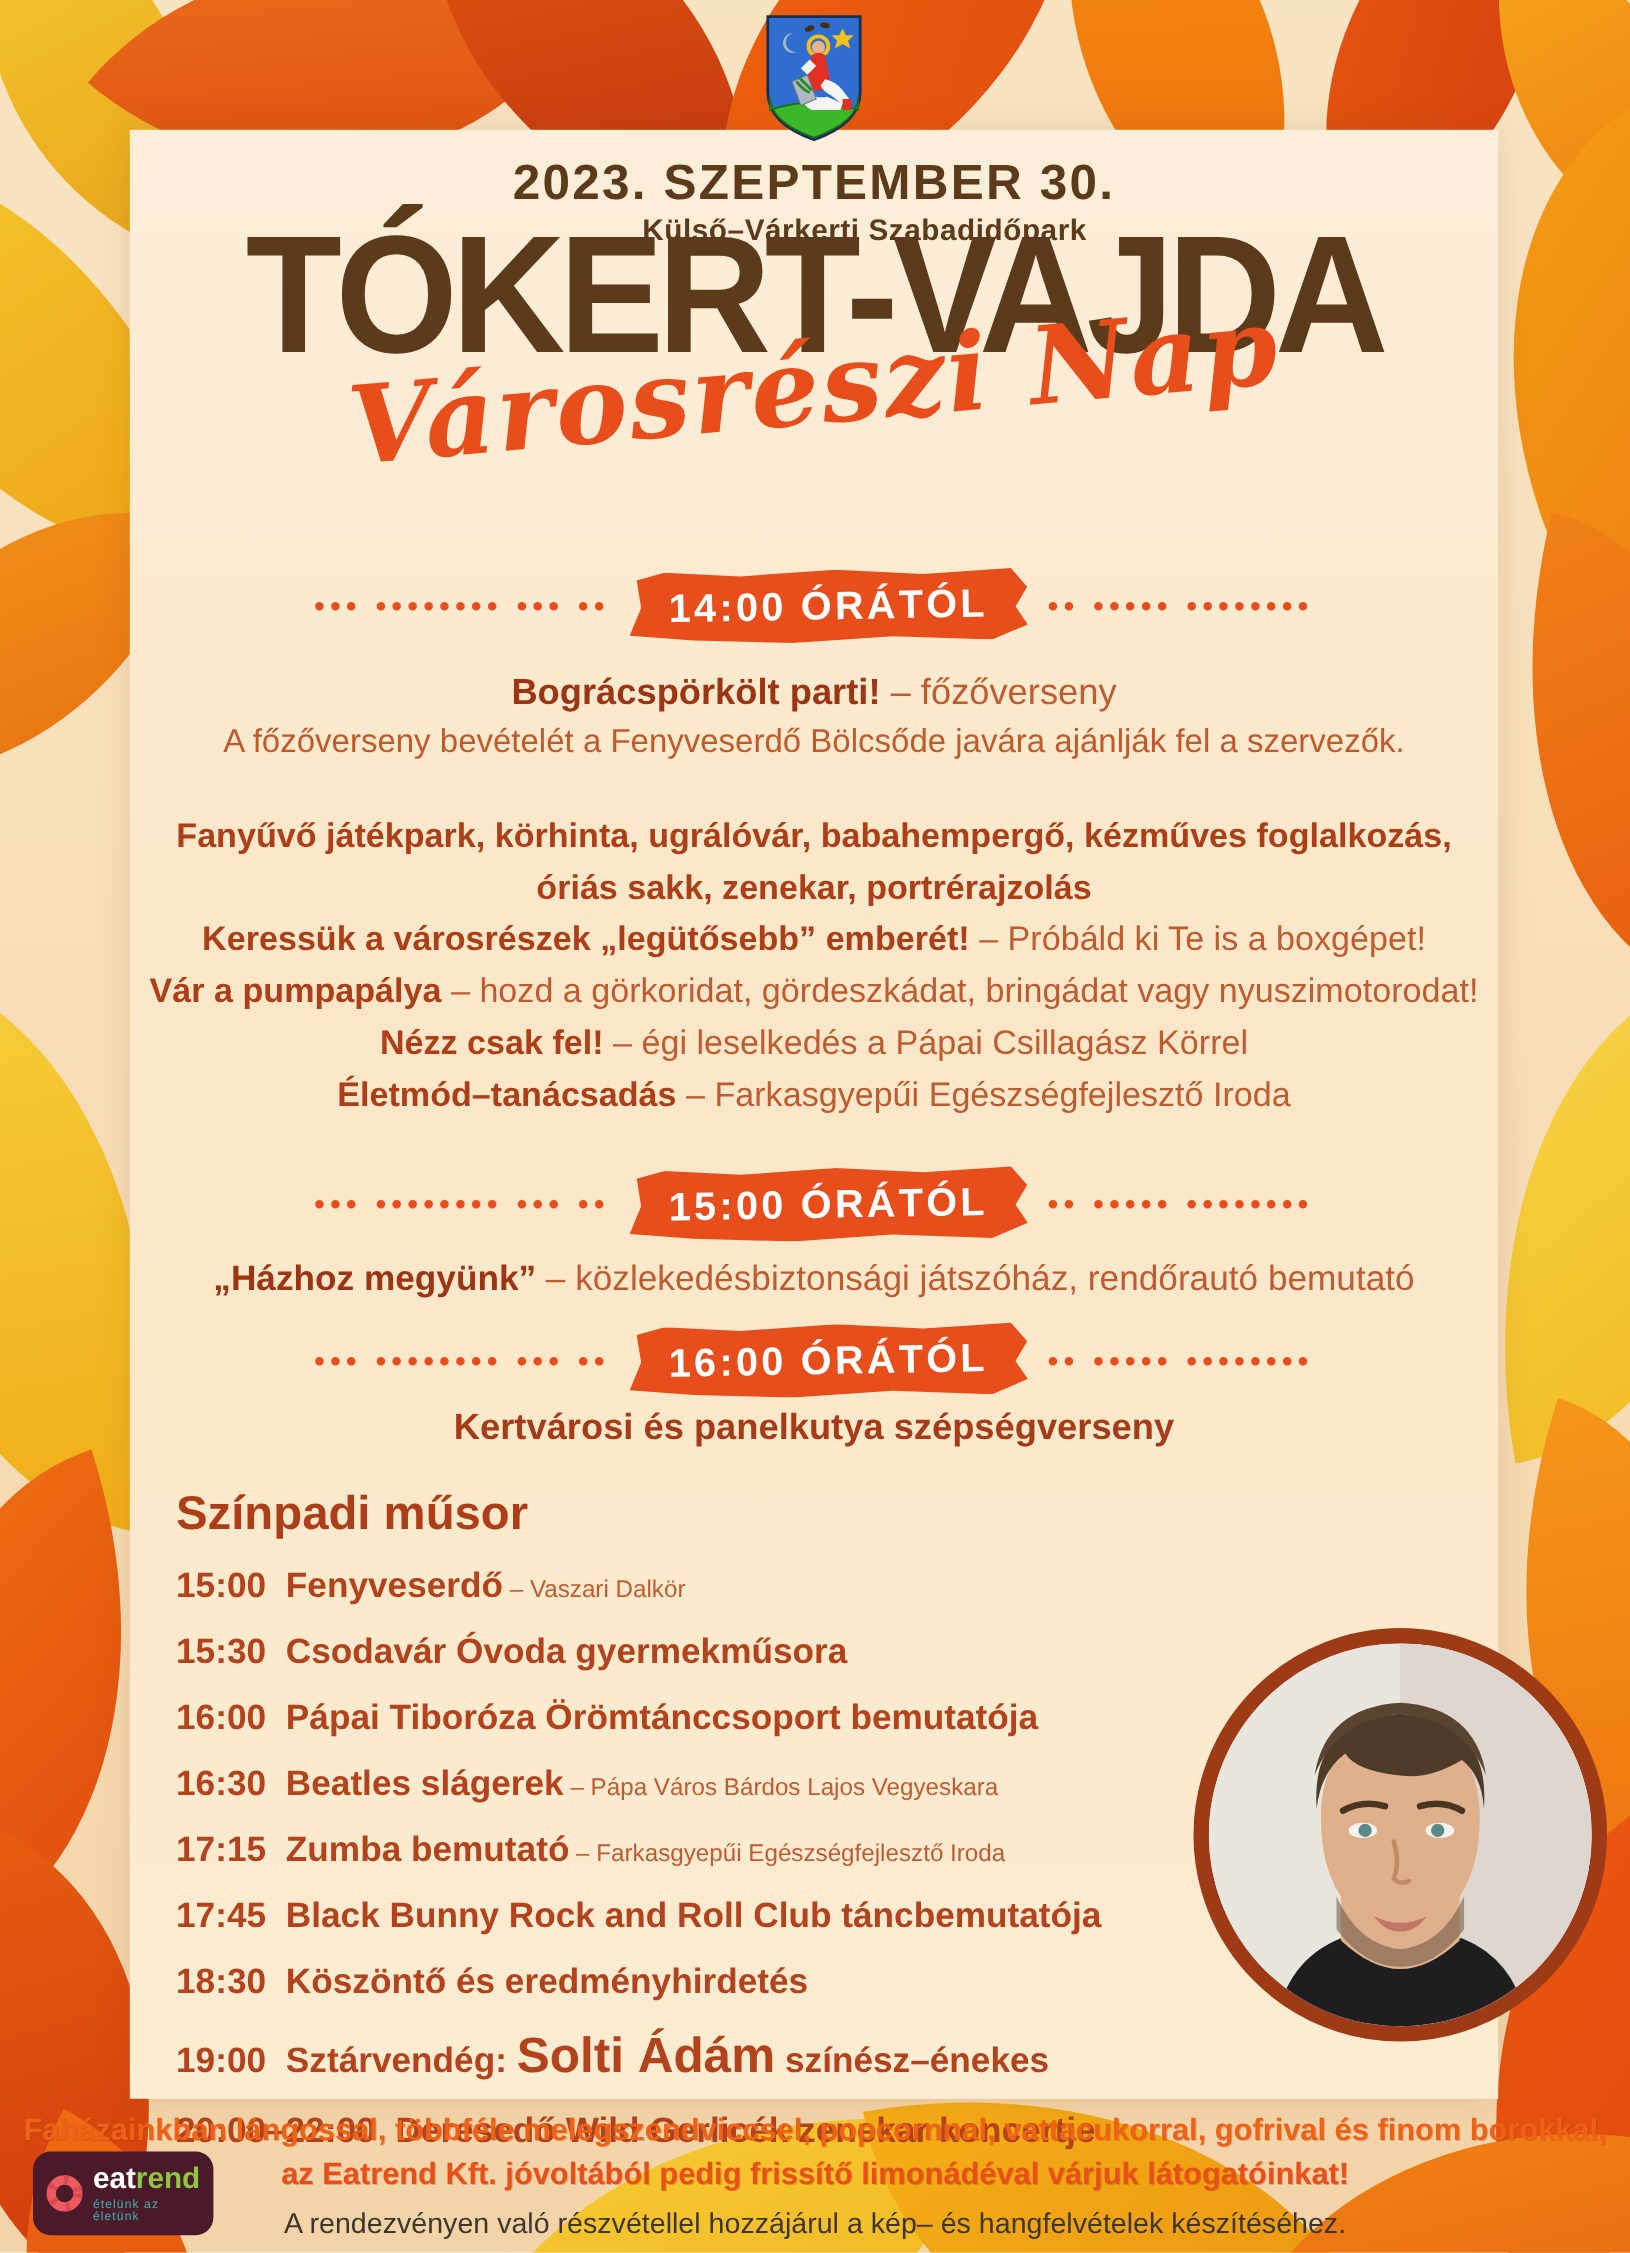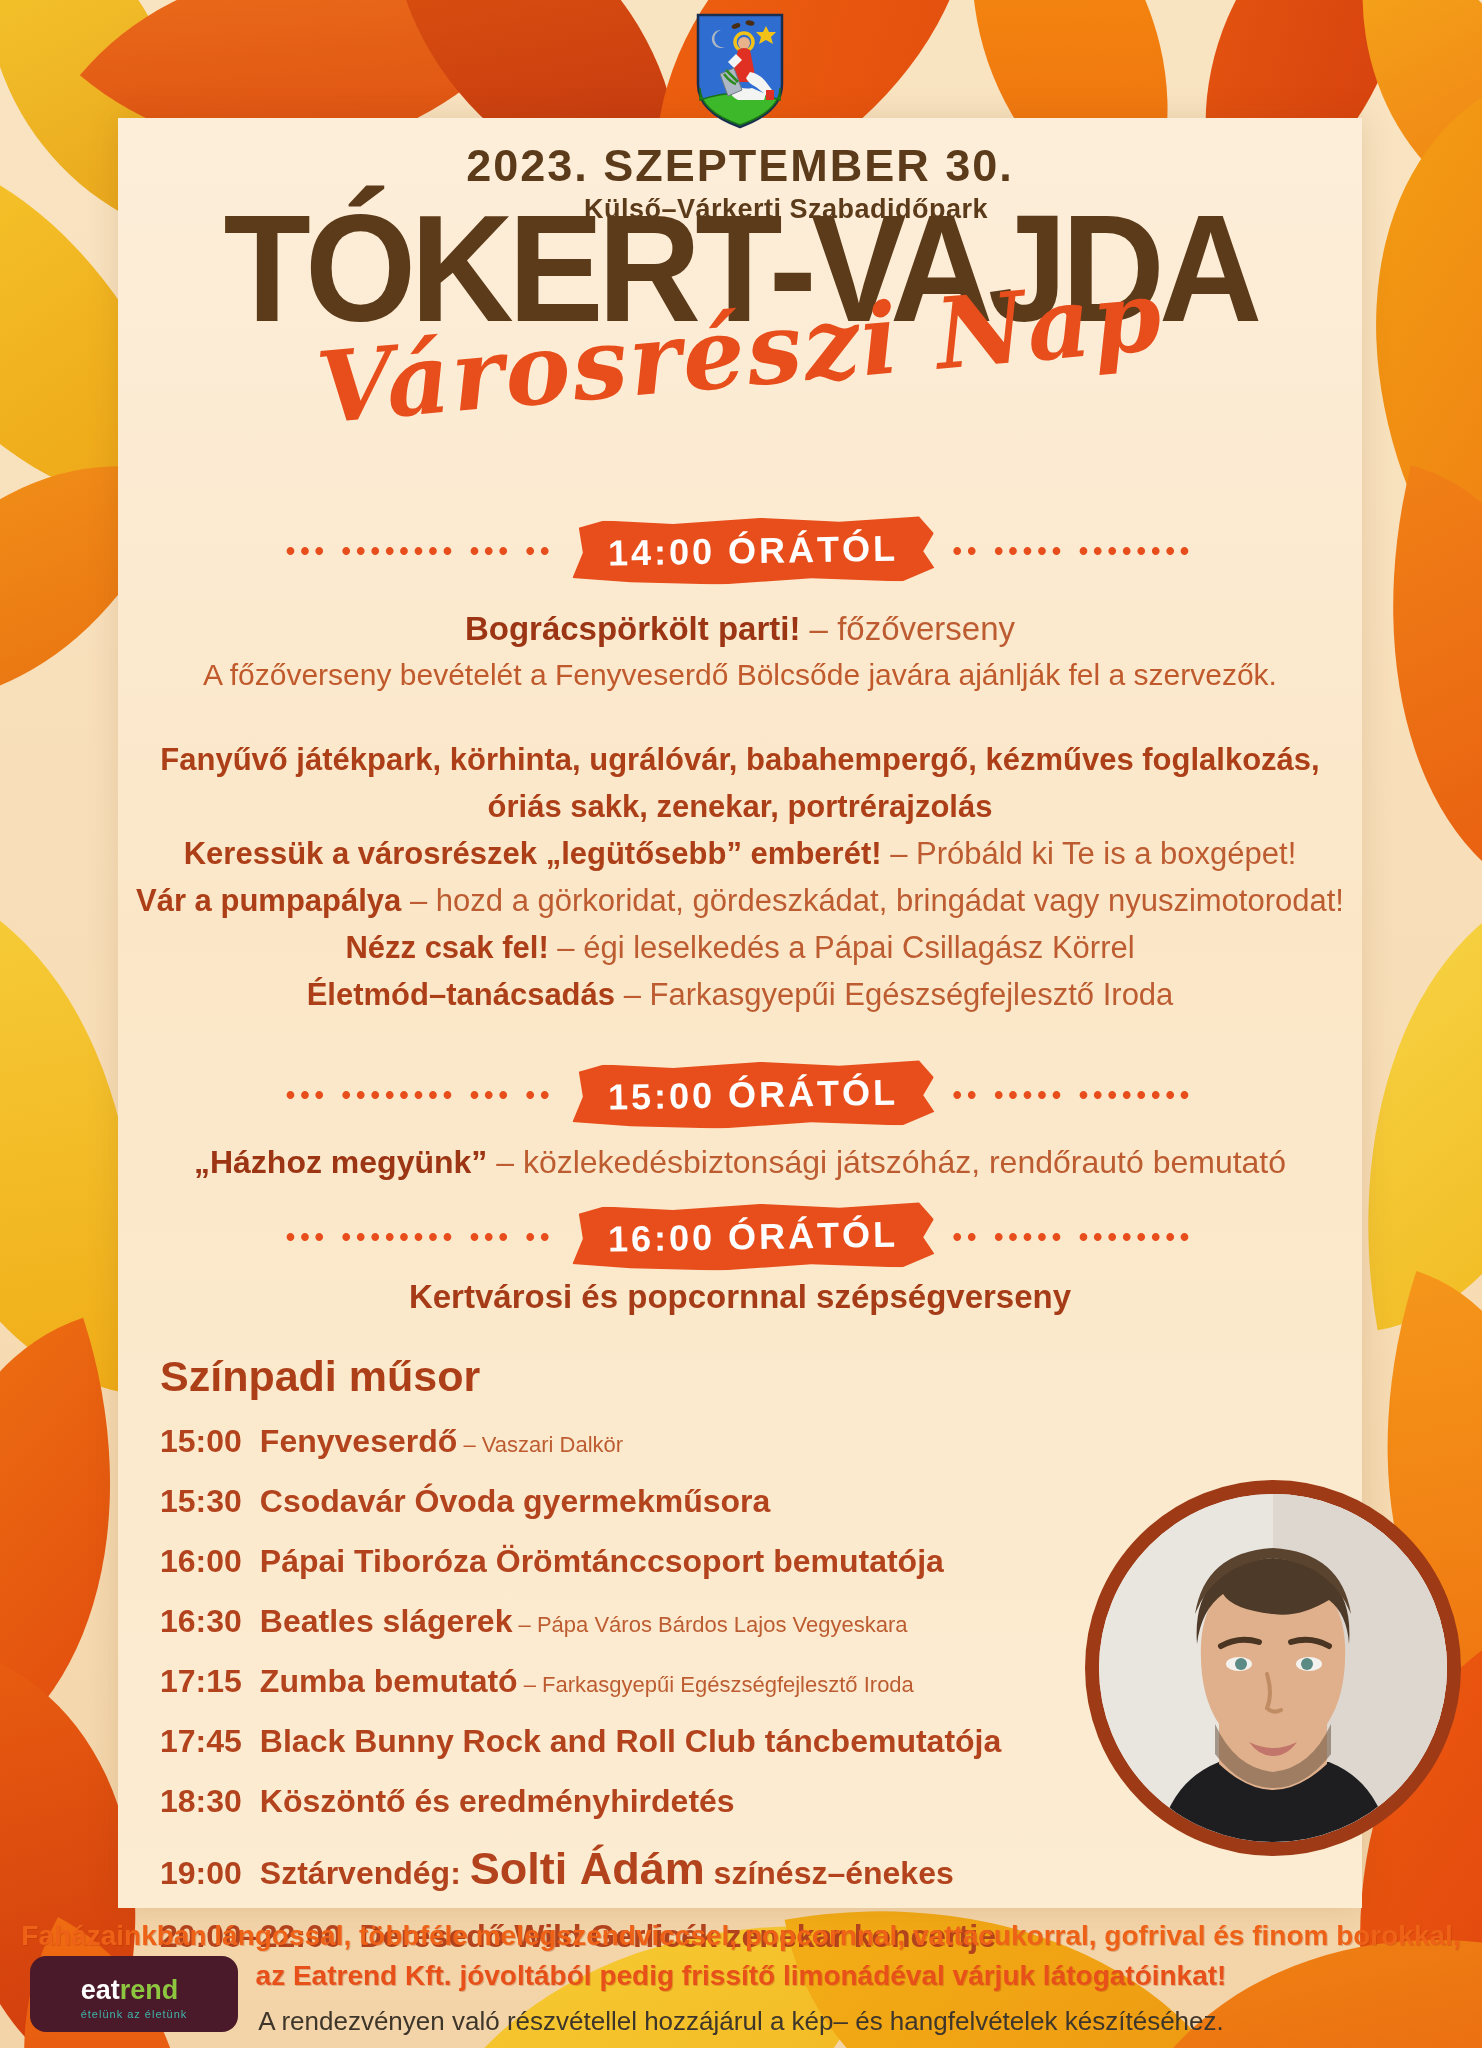--- a/index.html
+++ b/index.html
@@ -63,23 +63,23 @@
   }
   .photo svg{display:block;}
 
   .f1{top:1920px;font-size:28px;font-weight:bold;color:#ee6218;z-index:6;
       text-shadow:1px 1px 0 rgba(160,45,0,0.25);}
   .f2{top:1960px;font-size:28px;font-weight:bold;color:#e8501a;z-index:6;
       text-shadow:1px 1px 0 rgba(160,45,0,0.25);}
   .note{top:2006px;font-size:26px;color:#3e362a;z-index:6;}
 
   .eatrend{
-    position:absolute;left:30px;top:1956px;width:208px;height:76px;z-index:7;
+    position:absolute;left:30px;top:1956px;width:164px;height:76px;z-index:7;
     background:#4a1a2b;border-radius:16px;display:flex;align-items:center;
-    padding:12px 12px;box-sizing:border-box;gap:9px;flex-direction:column;
+    padding:0 12px;box-sizing:border-box;gap:9px;
   }
   .eatrend .words{line-height:1;}
   .eatrend .w1{color:#ffffff;font-weight:bold;font-size:27px;}
   .eatrend .w2{color:#8dc63f;font-weight:bold;font-size:27px;}
   .eatrend .slogan{color:#3fb5aa;font-size:11px;letter-spacing:1px;margin-top:5px;}
 </style>
 </head>
 <body>
 
 <div id="poster">
@@ -142,21 +142,21 @@
     </div>
     <div class="center line15">
       <b>„Házhoz megyünk”</b><span> – közlekedésbiztonsági játszóház, rendőrautó bemutató</span>
     </div>
 
     <div class="banner-row" style="top:1086px;">
       <span class="dots">••• •••••••• ••• ••</span>
       <span class="banner">16:00 ÓRÁTÓL</span>
       <span class="dots">•• ••••• ••••••••</span>
     </div>
-    <div class="center line16">Kertvárosi és popcornnal szépségverseny</div>
+    <div class="center line16">Kertvárosi és panelkutya szépségverseny</div>
 
     <div class="stage">
       <div class="stage-heading">Színpadi műsor</div>
       <div class="stage-row"><span class="time">15:00</span><span>Fenyveserdő</span><span class="rest"> – Vaszari Dalkör</span></div>
       <div class="stage-row"><span class="time">15:30</span><span>Csodavár Óvoda gyermekműsora</span><span class="rest"></span></div>
       <div class="stage-row"><span class="time">16:00</span><span>Pápai Tiboróza Örömtánccsoport bemutatója</span><span class="rest"></span></div>
       <div class="stage-row"><span class="time">16:30</span><span>Beatles slágerek</span><span class="rest"> – Pápa Város Bárdos Lajos Vegyeskara</span></div>
       <div class="stage-row"><span class="time">17:15</span><span>Zumba bemutató</span><span class="rest"> – Farkasgyepűi Egészségfejlesztő Iroda</span></div>
       <div class="stage-row"><span class="time">17:45</span><span>Black Bunny Rock and Roll Club táncbemutatója</span><span class="rest"></span></div>
       <div class="stage-row"><span class="time">18:30</span><span>Köszöntő és eredményhirdetés</span><span class="rest"></span></div>

